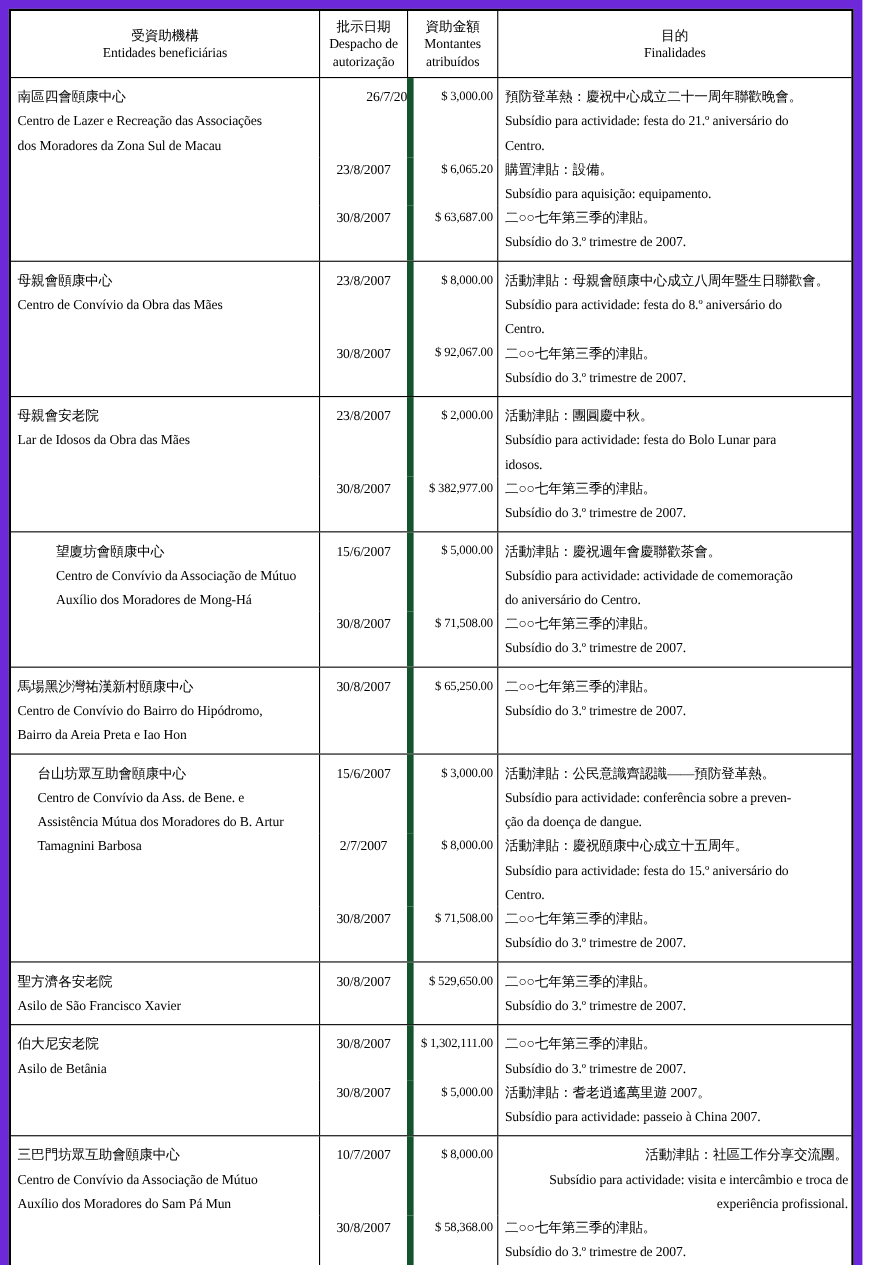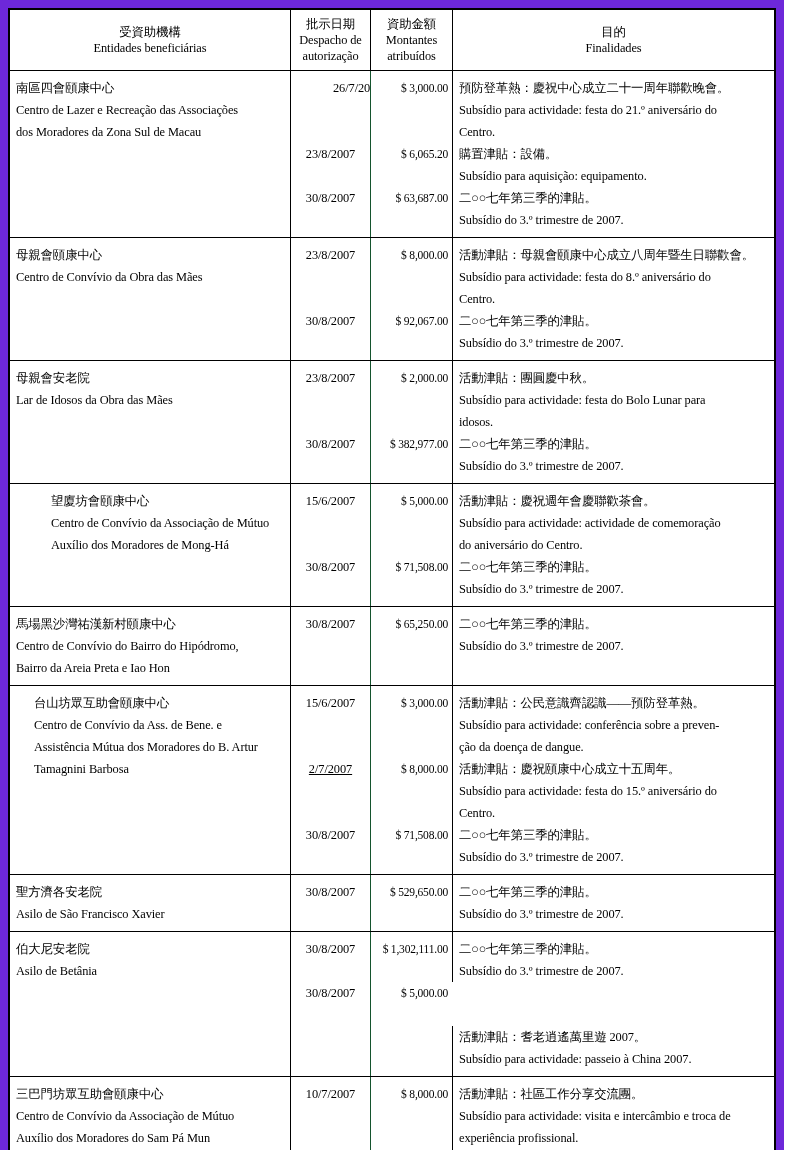--- a/index.html
+++ b/index.html
@@ -24,21 +24,21 @@
   .hcell {
     display:flex; flex-direction:column; justify-content:center;
     text-align:center; padding:6px 2px;
     font-size:13px;
   }
   .hcell .line { line-height:16px; white-space:nowrap; }
   .bl { border-left:1px solid #000; }
   .cell { overflow:hidden; box-sizing:border-box; }
   .entity { grid-column:1; padding:6px 6px; }
   .c-date { grid-column:2; border-left:1px solid #000; text-align:center; }
-  .c-amt  { grid-column:3; border-left:1px solid #14532d; text-align:right; padding-right:4px; }
+  .c-amt  { grid-column:3; border-left:6px solid #14532d; text-align:right; padding-right:4px; }
   .c-amt .line { font-size:11.5px; letter-spacing:-0.2px; }
   .c-pur  { grid-column:4; border-left:1px solid #000; padding-left:6px; padding-right:3px; }
   .line {
     font-size:12.4px; line-height:22px;
     white-space:nowrap; letter-spacing:-0.1px;
   }
   .pt { padding-top:6px; }
   .pb { padding-bottom:6px; }
 </style>
 </head>
@@ -217,21 +217,21 @@
             <div class="line">15/6/2007</div>
           </div>
           <div class="cell c-amt pt" style="grid-row: 1;">
             <div class="line">$ 3,000.00</div>
           </div>
           <div class="cell c-pur pt" style="grid-row: 1;">
             <div class="line">活動津貼：公民意識齊認識——預防登革熱。</div>
             <div class="line">Subsídio para actividade: conferência sobre a preven-</div>
             <div class="line">ção da doença de dangue.</div>
           </div>
-          <div class="cell c-date" style="grid-row: 2; text-decoration: underline;">
+          <div class="cell c-date" style="grid-row: 2;">
             <div class="line">2/7/2007</div>
           </div>
           <div class="cell c-amt" style="grid-row: 2;">
             <div class="line">$ 8,000.00</div>
           </div>
           <div class="cell c-pur" style="grid-row: 2;">
             <div class="line">活動津貼：慶祝頤康中心成立十五周年。</div>
             <div class="line">Subsídio para actividade: festa do 15.º aniversário do</div>
             <div class="line">Centro.</div>
           </div>
@@ -276,38 +276,38 @@
           <div class="cell c-pur pt" style="grid-row: 1;">
             <div class="line">二○○七年第三季的津貼。</div>
             <div class="line">Subsídio do 3.º trimestre de 2007.</div>
           </div>
           <div class="cell c-date pb" style="grid-row: 2;">
             <div class="line">30/8/2007</div>
           </div>
           <div class="cell c-amt pb" style="grid-row: 2;">
             <div class="line">$ 5,000.00</div>
           </div>
-          <div class="cell c-pur pb" style="grid-row: 2; margin-top: 44px;">
+          <div class="cell c-pur pb" style="grid-row: 2;">
             <div class="line">活動津貼：耆老逍遙萬里遊 2007。</div>
             <div class="line">Subsídio para actividade: passeio à China 2007.</div>
           </div>
         </div>
         <div class="row">
           <div class="cell entity" style="grid-row: 1 / span 2;">
             <div class="line">三巴門坊眾互助會頤康中心</div>
             <div class="line">Centro de Convívio da Associação de Mútuo</div>
             <div class="line">Auxílio dos Moradores do Sam Pá Mun</div>
           </div>
           <div class="cell c-date pt" style="grid-row: 1;">
             <div class="line">10/7/2007</div>
           </div>
           <div class="cell c-amt pt" style="grid-row: 1;">
             <div class="line">$ 8,000.00</div>
           </div>
-          <div class="cell c-pur pt" style="grid-row: 1;">
+          <div class="cell c-pur pt" style="grid-row: 1; text-align: right;">
             <div class="line">活動津貼：社區工作分享交流團。</div>
             <div class="line">Subsídio para actividade: visita e intercâmbio e troca de</div>
             <div class="line">experiência profissional.</div>
           </div>
           <div class="cell c-date pb" style="grid-row: 2;">
             <div class="line">30/8/2007</div>
           </div>
           <div class="cell c-amt pb" style="grid-row: 2;">
             <div class="line">$ 58,368.00</div>
           </div>

